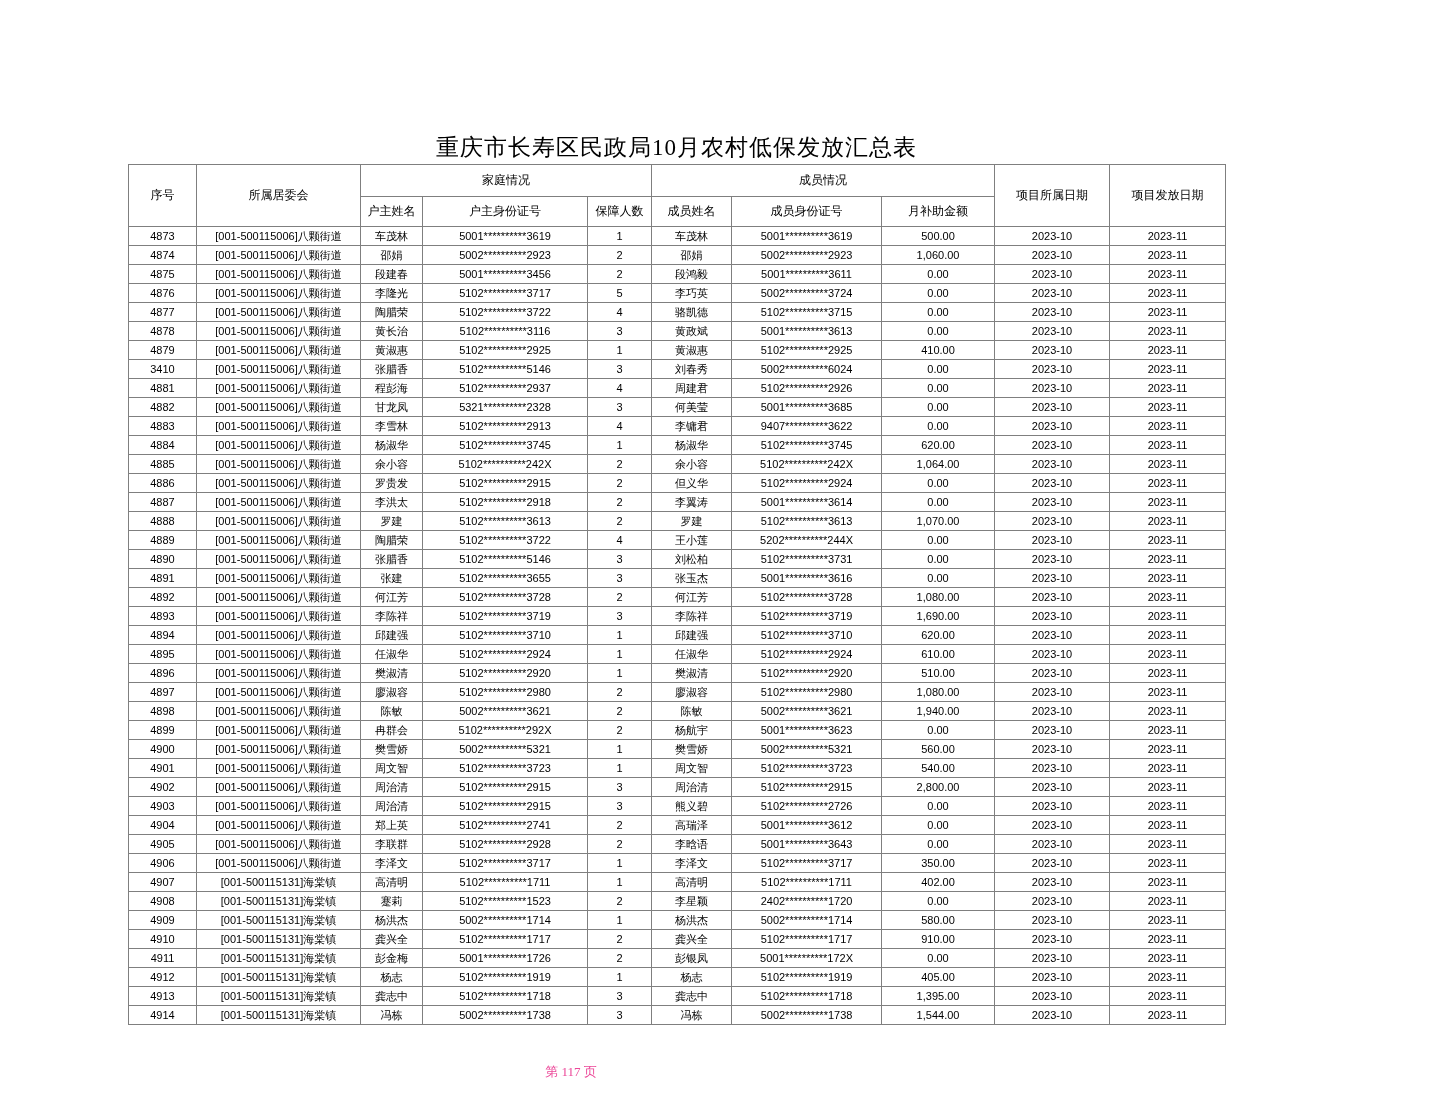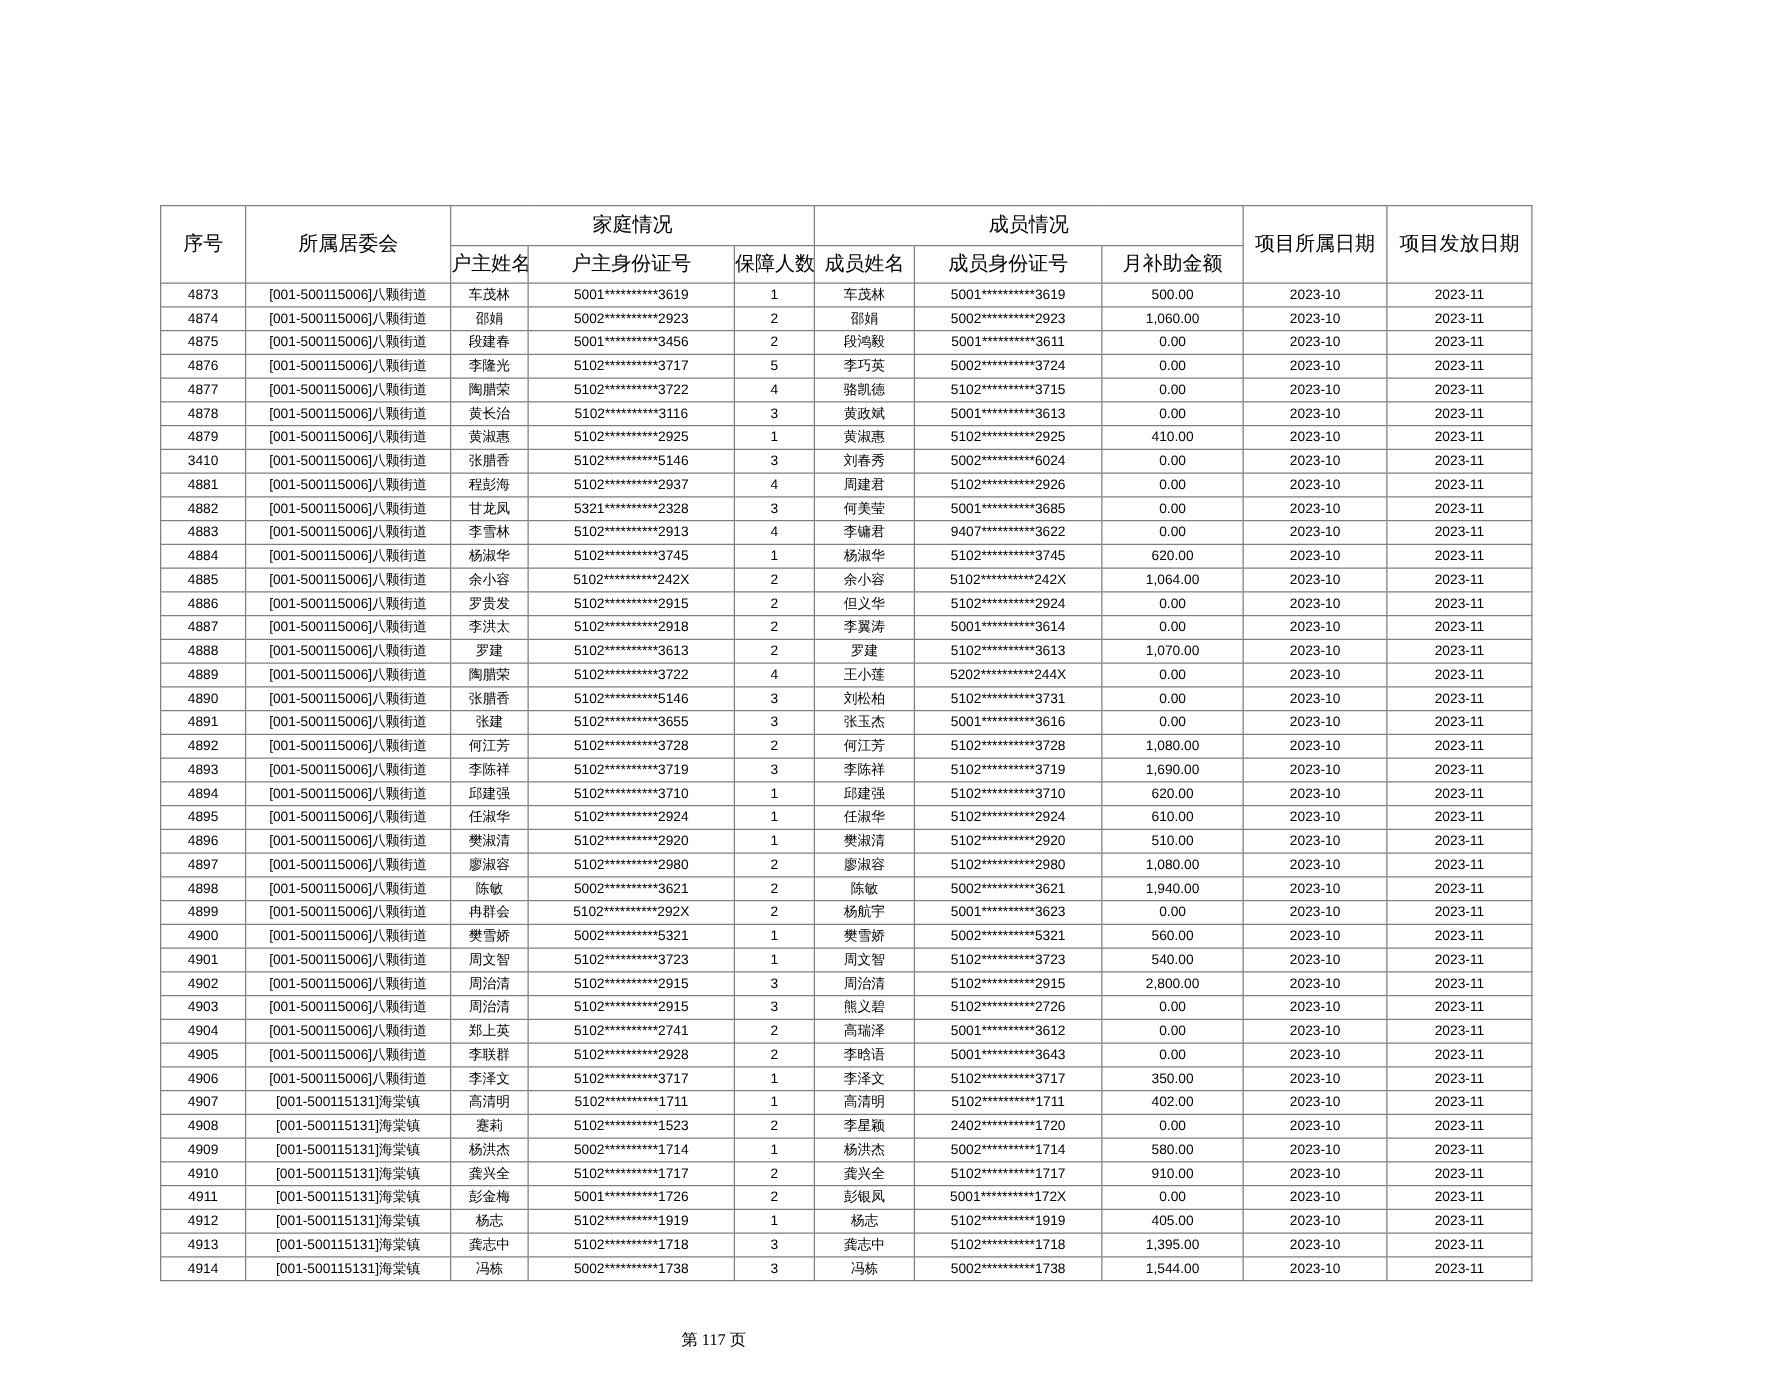--- a/index.html
+++ b/index.html
@@ -33,47 +33,48 @@
   }
   table.report th, table.report td {
     border: 1px solid #7f7f7f;
     text-align: center;
     vertical-align: middle;
     font-weight: 400;
     overflow: hidden;
     white-space: nowrap;
   }
   table.report thead th {
-    font-size: 16px;
+    font-size: 12px;
     color: #000000;
     background: #ffffff;
   }
   thead tr.group-row th { height: 32px; }
   thead tr.sub-row th { height: 30px; }
   table.report tbody td {
     height: 18px;
     font-size: 11px;
     line-height: 18px;
     padding: 0 2px;
     color: #000000;
   }
   .page-footer {
     position: absolute;
     left: 0; top: 1063px; width: 1142px;
     text-align: center;
     font-family: "Liberation Serif", "DejaVu Serif", serif;
     font-size: 13px;
-    color: #000000;
+    color: #ec4899;
   }
 </style>
 </head>
 <body>
 
 <div class="page">
 
+  <div class="doc-title">重庆市长寿区民政局10月农村低保发放汇总表</div>
 
   <table class="report">
     <colgroup>
       <col style="width:68px">
       <col style="width:164px">
       <col style="width:62px">
       <col style="width:165px">
       <col style="width:64px">
       <col style="width:80px">
       <col style="width:150px">

